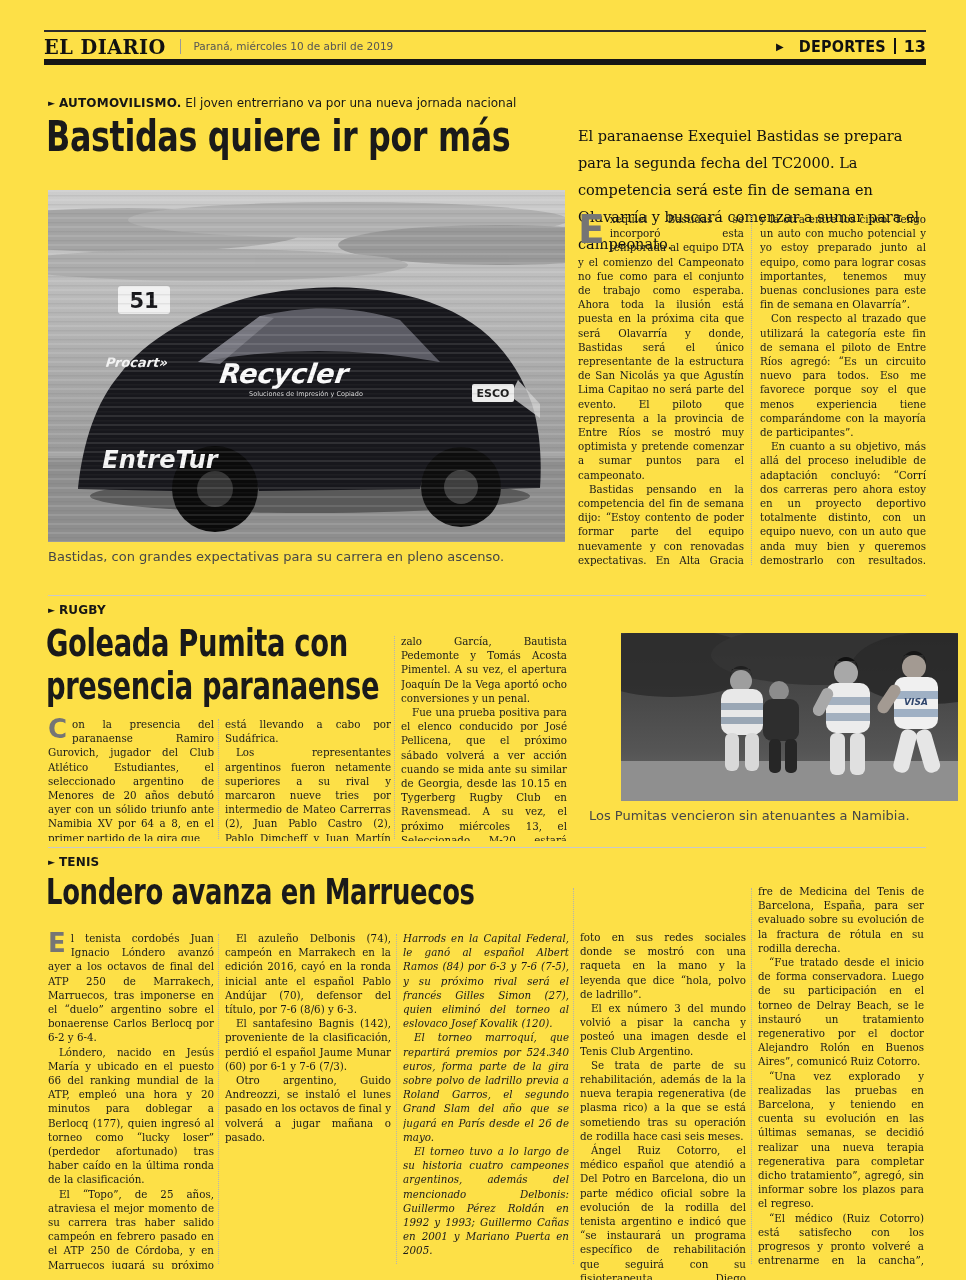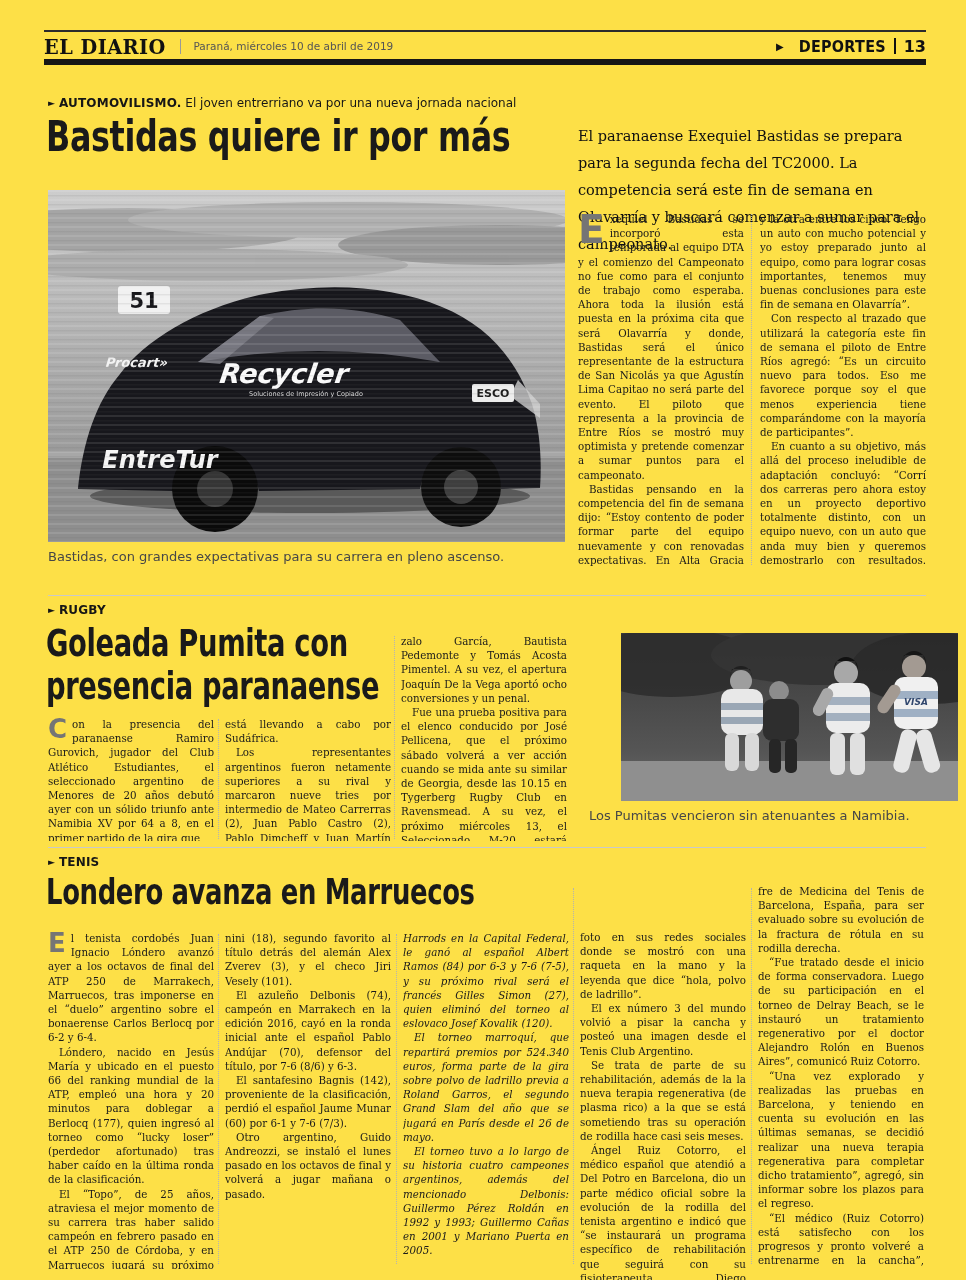--- a/index.html
+++ b/index.html
@@ -215,21 +215,20 @@
     <span class="arr">►</span><b>TENIS</b>
   </div>
   <h2 class="abs headline hl-tenis" style="left:46px;top:872px;margin:0;">Londero avanza en Marruecos</h2>
 
   <div class="abs col" style="left:48px;top:931px;width:166px;height:338px;">
       <p class=""><span class="dropcap dc-sm">E</span>l tenista cordobés Juan Ignacio Lóndero avanzó ayer a los octavos de final del ATP 250 de Marrakech, Marruecos, tras imponerse en el “duelo” argentino sobre el bonaerense Carlos Berlocq por 6-2 y 6-4.</p>
       <p class="ind">Lóndero, nacido en Jesús María y ubicado en el puesto 66 del ranking mundial de la ATP, empleó una hora y 20 minutos para doblegar a Berlocq (177), quien ingresó al torneo como “lucky loser” (perdedor afortunado) tras haber caído en la última ronda de la clasificación.</p>
       <p class="ind">El “Topo”, de 25 años, atraviesa el mejor momento de su carrera tras haber salido campeón en febrero pasado en el ATP 250 de Córdoba, y en Marruecos jugará su próximo partido ante el vencedor del cruce que animarán el italiano Fabio Fog-</p>
     </div>
   <div class="abs col" style="left:225px;top:931px;width:166px;height:338px;">
-      <p class="">nini (18), segundo favorito al título detrás del alemán Alex Zverev (3), y el checo Jiri Vesely (101).</p>
       <p class="ind">El azuleño Delbonis (74), campeón en Marrakech en la edición 2016, cayó en la ronda inicial ante el español Pablo Andújar (70), defensor del título, por 7-6 (8/6) y 6-3.</p>
       <p class="ind">El santafesino Bagnis (142), proveniente de la clasificación, perdió el español Jaume Munar (60) por 6-1 y 7-6 (7/3).</p>
       <p class="ind">Otro argentino, Guido Andreozzi, se instaló el lunes pasado en los octavos de final y volverá a jugar mañana o pasado.</p>
     </div>
   <div class="abs col" style="left:403px;top:931px;width:166px;height:338px;font-style:italic;">
       <p class="">Harrods en la Capital Federal, le ganó al español Albert Ramos (84) por 6-3 y 7-6 (7-5), y su próximo rival será el francés Gilles Simon (27), quien eliminó del torneo al eslovaco Josef Kovalik (120).</p>
       <p class="ind">El torneo marroquí, que repartirá premios por 524.340 euros, forma parte de la gira sobre polvo de ladrillo previa a Roland Garros, el segundo Grand Slam del año que se jugará en París desde el 26 de mayo.</p>
       <p class="ind">El torneo tuvo a lo largo de su historia cuatro campeones argentinos, además del mencionado Delbonis: Guillermo Pérez Roldán en 1992 y 1993; Guillermo Cañas en 2001 y Mariano Puerta en 2005.</p>
     </div>
   <div class="abs col" style="left:580px;top:884px;width:166px;height:385px;margin-top:46px;">

